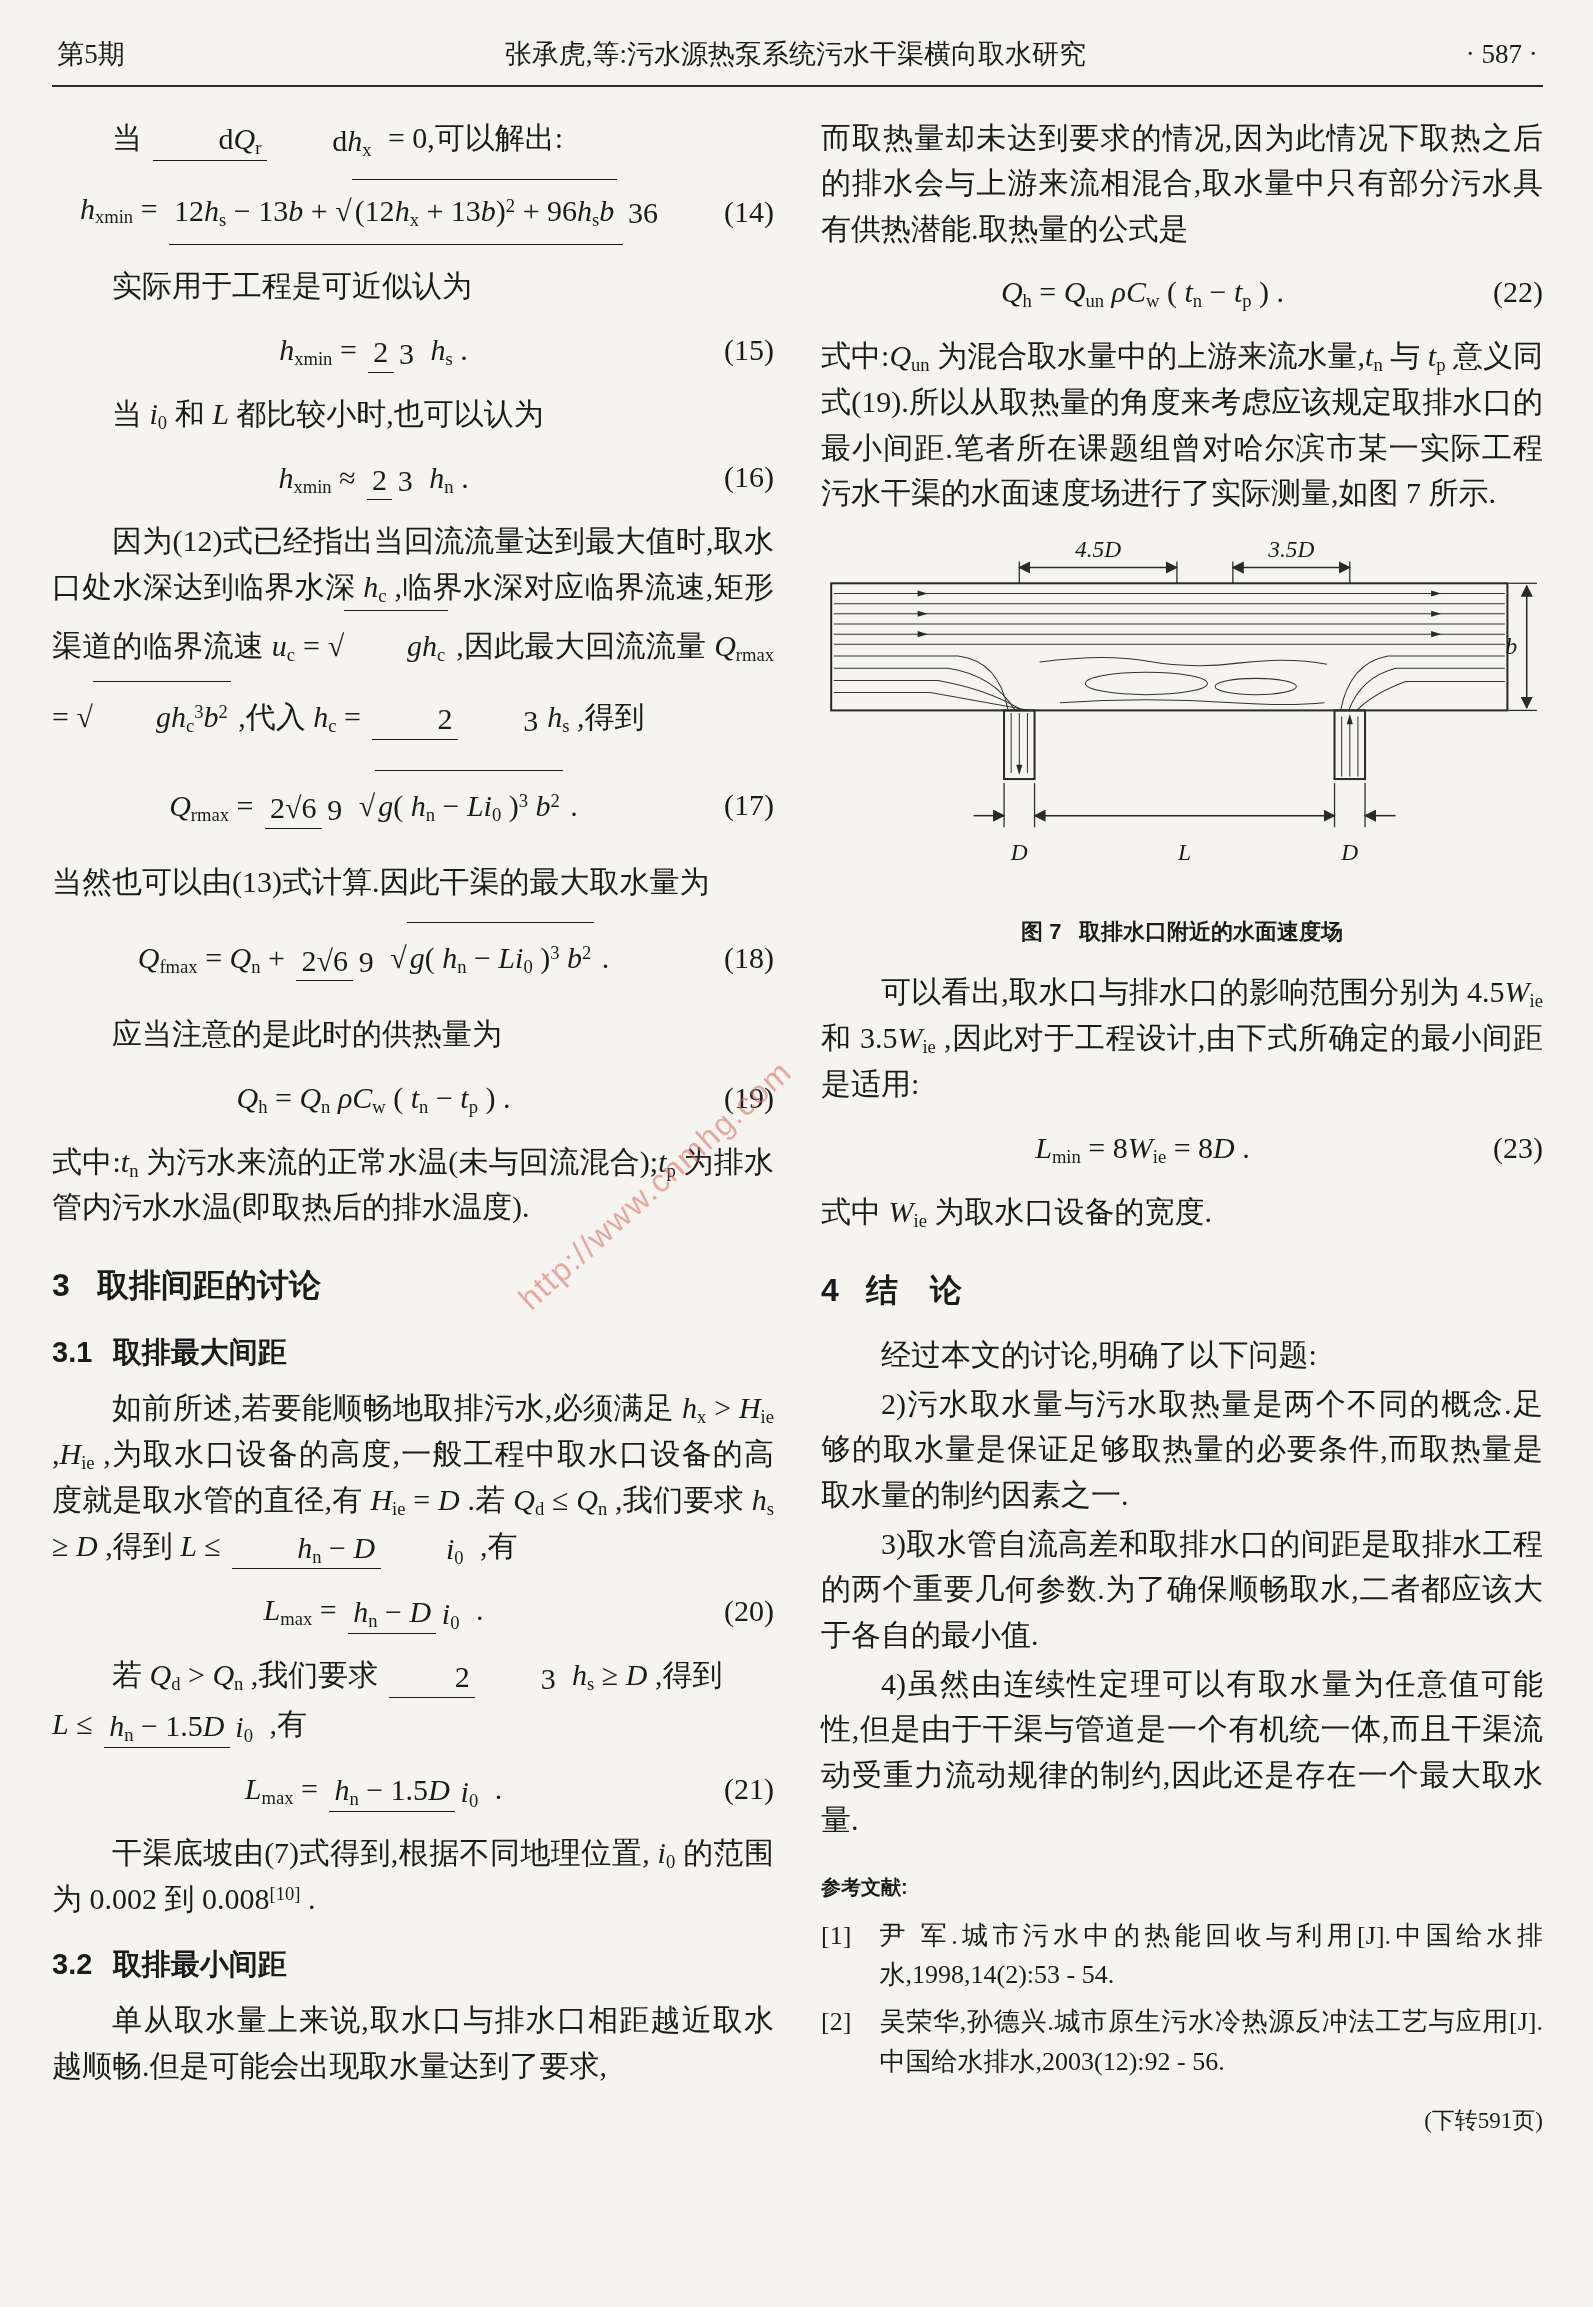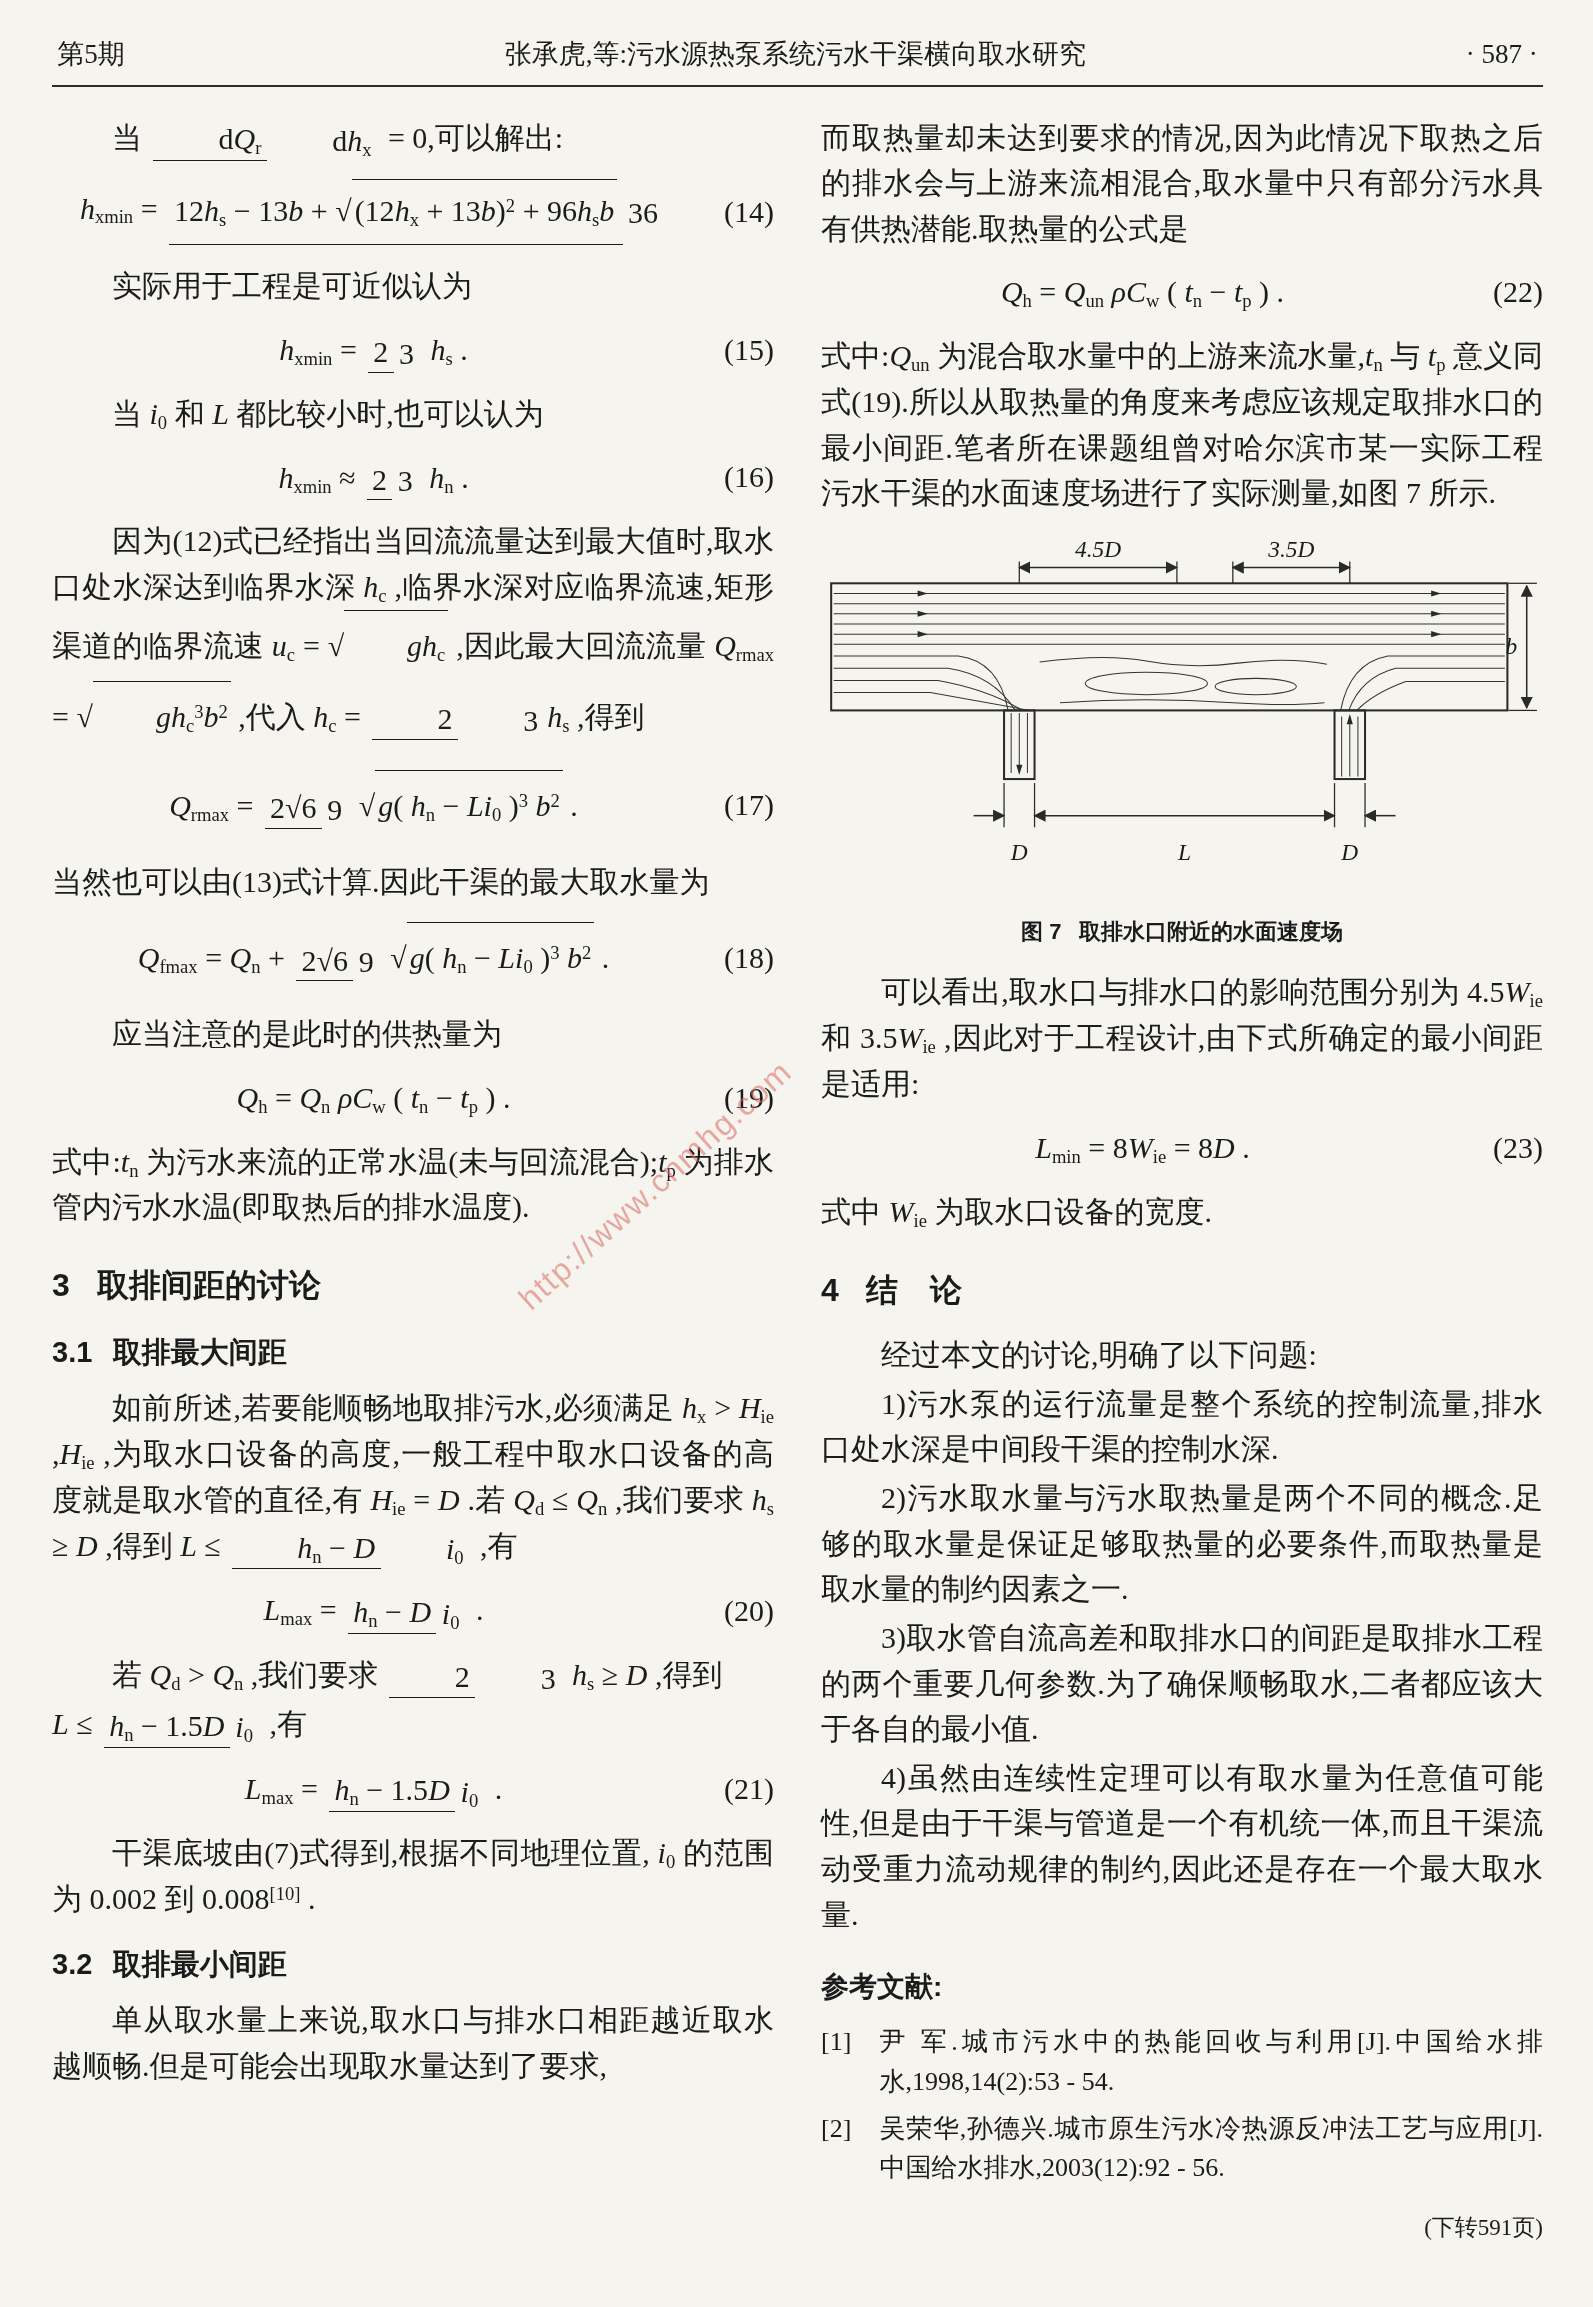--- a/index.html
+++ b/index.html
@@ -48,21 +48,21 @@
   .h3 { display:flex; gap:.7em; align-items:baseline; font-weight:bold; font-size:29px;
         font-family:"Liberation Sans","DejaVu Sans",sans-serif; margin:20px 0 11.5px 0; }
 
   
   .figure { margin:19px 0 4.2px 0; }
   .figure svg { width:100%; height:auto; display:block; }
   .figcap { display:flex; justify-content:center; gap:.8em; font-weight:bold; font-size:22px;
             font-family:"Liberation Sans","DejaVu Sans",sans-serif; margin:24px 0 21px 0; }
 
   
-  .refs-title { font-weight:bold; font-size:28px; font-family:"Liberation Sans","DejaVu Sans",sans-serif; margin:29px 0 13.6px 0; }
+  .refs-title { font-weight:bold; font-size:20px; font-family:"Liberation Sans","DejaVu Sans",sans-serif; margin:29px 0 13.6px 0; }
   .ref { display:flex; gap:11.5px; font-size:26px; margin:7.3px 0; text-align:justify; }
   .ref-no { flex:0 0 47px; }
   .ref-text { flex:1; }
 
   .turn-note { text-align:right; margin-top:23px; font-size:23px; }
 
   
   .watermark {
     position:absolute; left:540px; top:1273px;
     transform:rotate(-42deg); transform-origin:left bottom;
@@ -308,21 +308,20 @@
       </div>
 
       <p class="para">式中 <i>W</i><sub>ie</sub> 为取水口设备的宽度.</p>
 
       <div class="h2">
         <span>4</span>
         <span>结　论</span>
       </div>
 
       <p class="para indent">经过本文的讨论,明确了以下问题:</p>
-      <p class="para indent">1)污水泵的运行流量是整个系统的控制流量,排水口处水深是中间段干渠的控制水深.</p>
       <p class="para indent">2)污水取水量与污水取热量是两个不同的概念.足够的取水量是保证足够取热量的必要条件,而取热量是取水量的制约因素之一.</p>
       <p class="para indent">3)取水管自流高差和取排水口的间距是取排水工程的两个重要几何参数.为了确保顺畅取水,二者都应该大于各自的最小值.</p>
       <p class="para indent">4)虽然由连续性定理可以有取水量为任意值可能性,但是由于干渠与管道是一个有机统一体,而且干渠流动受重力流动规律的制约,因此还是存在一个最大取水量.</p>
 
       <div class="refs-title">参考文献:</div>
 
       <div class="ref">
         <span class="ref-no">[1]</span>
         <span class="ref-text">尹 军.城市污水中的热能回收与利用[J].中国给水排水,1998,14(2):53 - 54.</span>
       </div>

